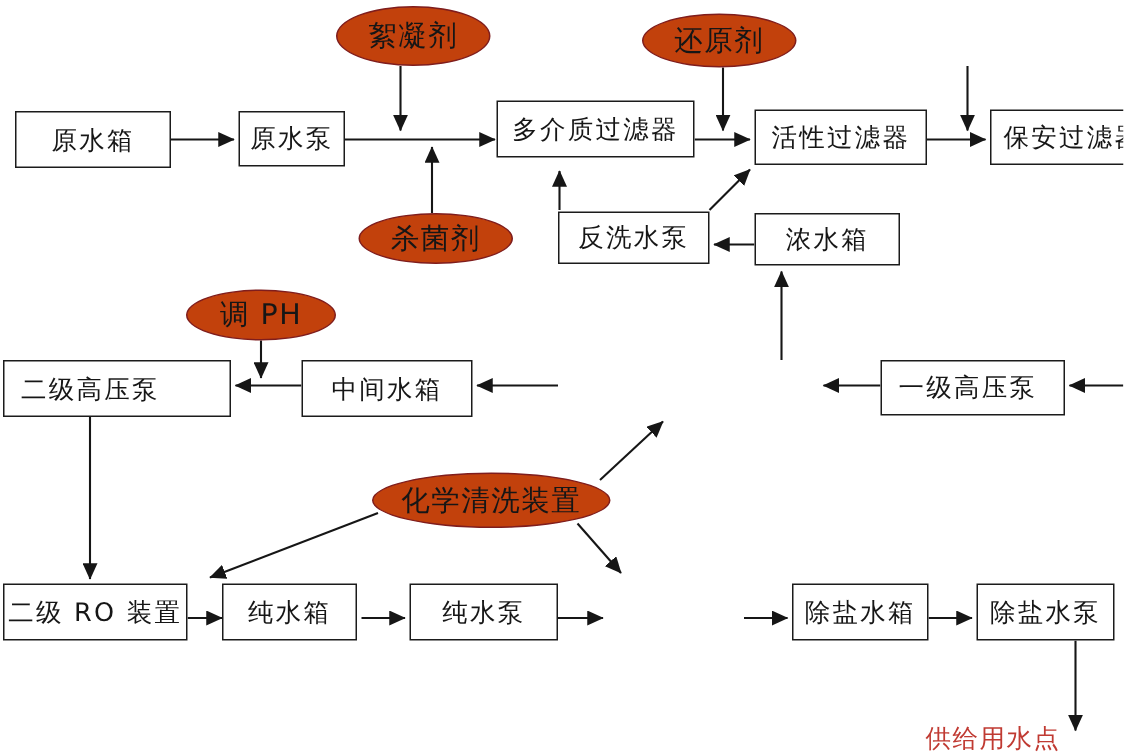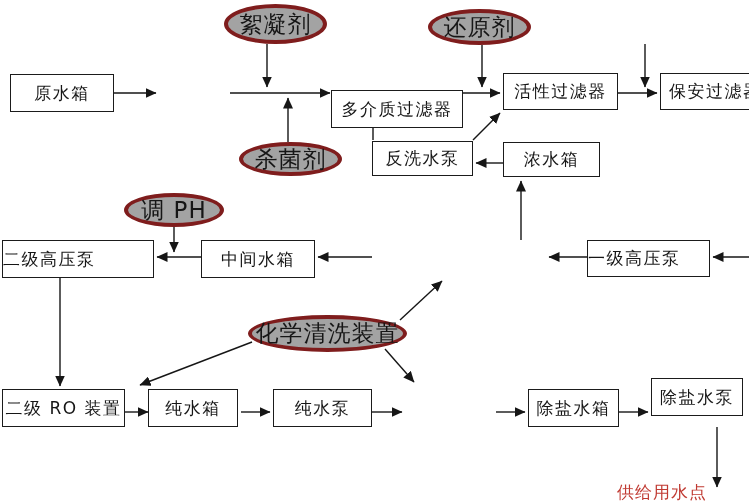--- a/index.html
+++ b/index.html
@@ -6,26 +6,26 @@
   .canvas{
     position:relative;width:749px;height:502px;background:#ffffff;
     overflow:hidden;font-family:"DejaVu Sans",sans-serif;color:#161616;
   }
   .wires{position:absolute;left:0;top:0;z-index:0;}
   .node{
     position:absolute;box-sizing:border-box;background:#fff;
     border:1.5px solid #1b1b1b;display:flex;align-items:center;justify-content:center;
     font-size:17px;letter-spacing:1.5px;white-space:nowrap;z-index:1;text-align:right;
   }
-  .node.align-left{justify-content:flex-start;}
+  .node.align-left{justify-content:flex-start;padding-left:11px;}
   .oval{
-    position:absolute;box-sizing:border-box;background:#a3a3a3;
-    border:4px solid #7f1d1d;border-radius:50%;
+    position:absolute;box-sizing:border-box;background:#c2410c;
+    border:1px solid #7f1d1d;border-radius:50%;
     display:flex;align-items:center;justify-content:center;
-    font-size:23px;letter-spacing:1px;white-space:nowrap;z-index:1;
+    font-size:19px;letter-spacing:1px;white-space:nowrap;z-index:1;
   }
   .out-label{
     position:absolute;font-size:17px;letter-spacing:1px;white-space:nowrap;z-index:1;
   }
 </style>
 </head>
 <body>
 
 <div class="canvas">
 
@@ -68,21 +68,24 @@
 
       <line x1="400" y1="320" x2="442" y2="281" marker-end="url(#ah)"></line>
       <line x1="252" y1="342" x2="140" y2="385" marker-end="url(#ah)"></line>
       <line x1="385" y1="349" x2="414" y2="382" marker-end="url(#ah)"></line>
     </g>
   </svg>
 
   <div class="node" style="left:10px;top:74px;width:104px;height:38px">
     <span>原水箱</span>
   </div>
-  <div class="node" style="left:331px;top:90px;width:132px;height:38px">
+  <div class="node" style="left:159px;top:74px;width:71px;height:37px">
+    <span>原水泵</span>
+  </div>
+  <div class="node" style="left:331px;top:67px;width:132px;height:38px">
     <span>多介质过滤器</span>
   </div>
   <div class="node" style="left:503px;top:73px;width:115px;height:37px">
     <span>活性过滤器</span>
   </div>
   <div class="node align-left" style="left:660px;top:73px;width:95px;height:37px;padding-left:8px">
     <span>保安过滤器</span>
   </div>
 
   <div class="node" style="left:372px;top:141px;width:101px;height:35px">
@@ -107,21 +110,21 @@
   </div>
   <div class="node" style="left:148px;top:389px;width:90px;height:38px">
     <span>纯水箱</span>
   </div>
   <div class="node" style="left:273px;top:389px;width:99px;height:38px">
     <span>纯水泵</span>
   </div>
   <div class="node" style="left:528px;top:389px;width:91px;height:38px">
     <span>除盐水箱</span>
   </div>
-  <div class="node" style="left:651px;top:378px;width:92px;height:38px">
+  <div class="node" style="left:651px;top:389px;width:92px;height:38px">
     <span>除盐水泵</span>
   </div>
 
   <div class="oval" style="left:224px;top:4px;width:103px;height:40px">
     <span>絮凝剂</span>
   </div>
   <div class="oval" style="left:428px;top:9px;width:103px;height:36px">
     <span>还原剂</span>
   </div>
   <div class="oval" style="left:239px;top:142px;width:103px;height:34px">

